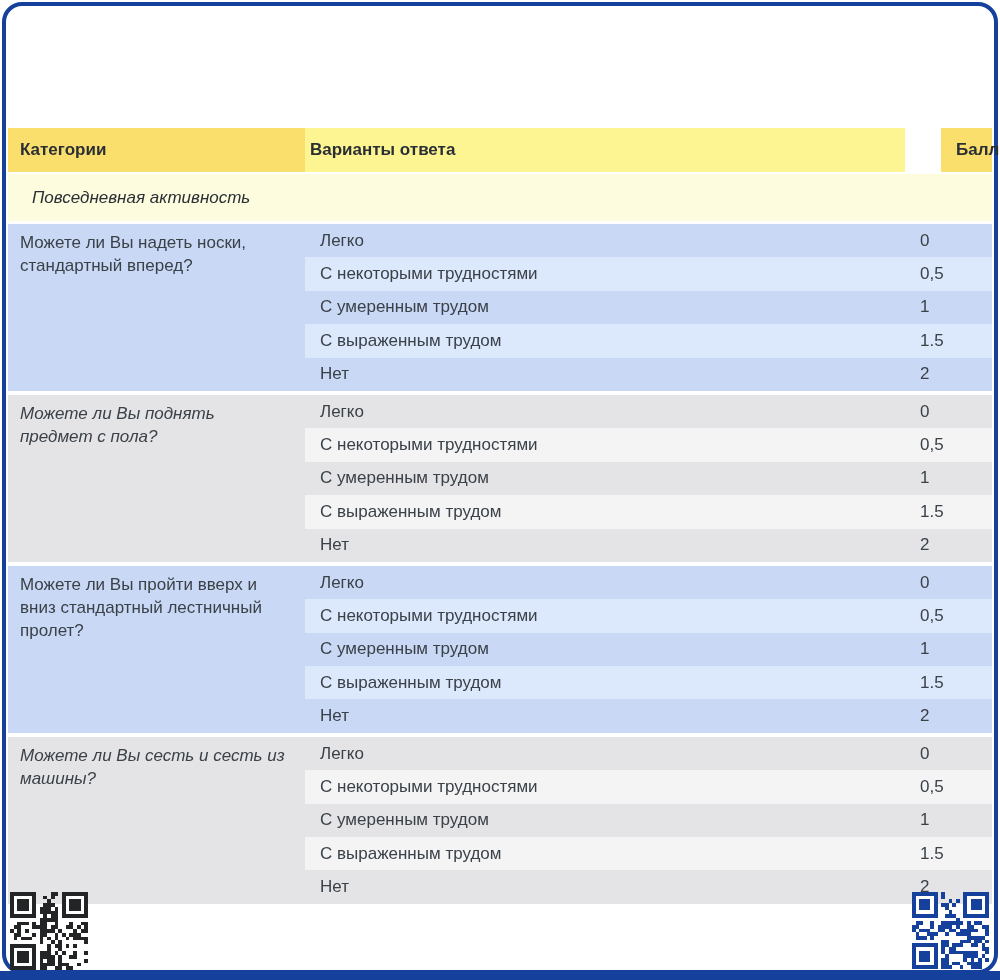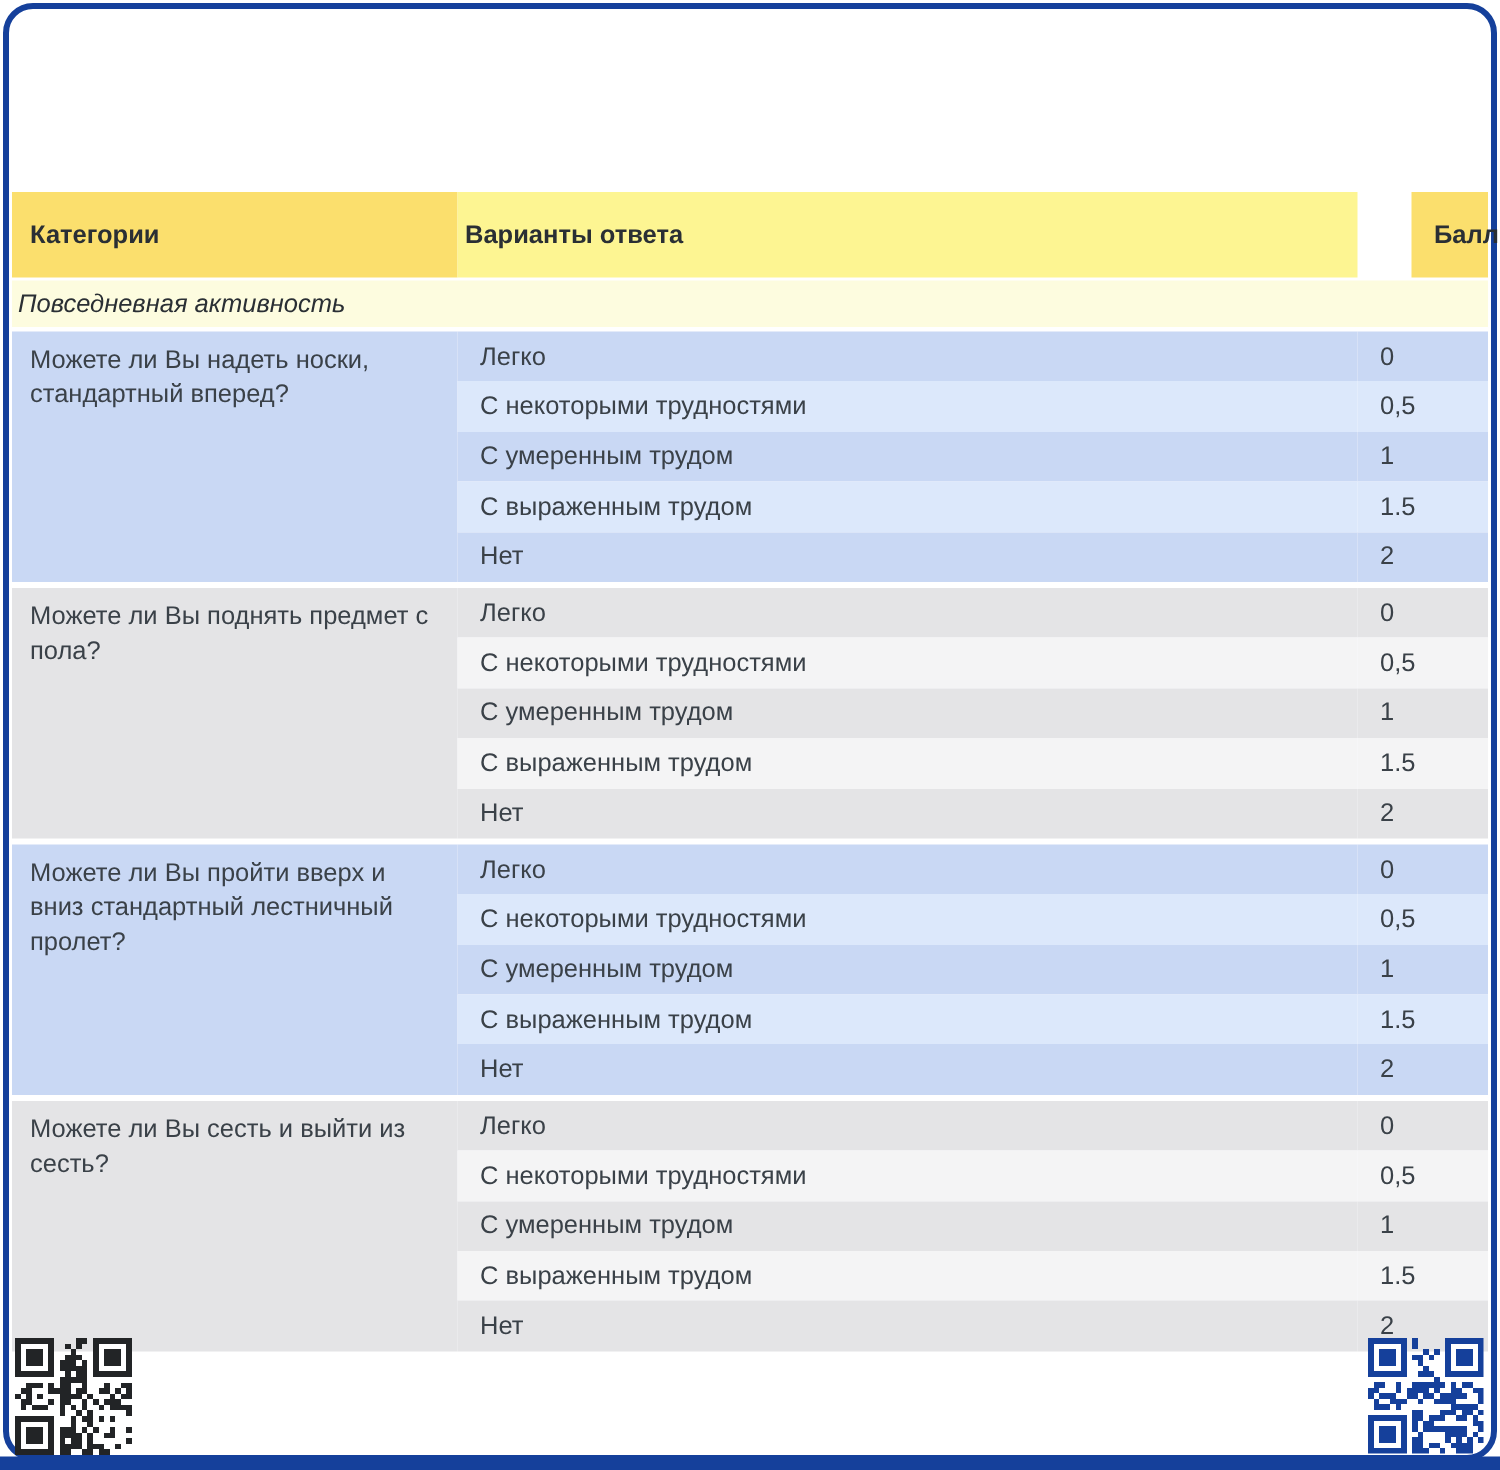--- a/index.html
+++ b/index.html
@@ -26,38 +26,38 @@
 
   .footer-bar{position:absolute;left:0;right:0;bottom:0;height:9px;
               background:var(--accent-blue);}
 
   .title{position:absolute;top:21px;left:0;width:100%;text-align:center;
          color:var(--accent-blue);font-size:34px;font-weight:bold;line-height:42px;}
   .title .light{color:var(--title-light-blue);font-weight:normal;}
 
   .table{position:absolute;left:8px;top:128px;width:984px;font-size:17px;color:var(--text-dark);}
 
-  .head-row{display:grid;grid-template-columns:297px 600px 87px;height:57px;margin-bottom:2px;}
+  .head-row{display:grid;grid-template-columns:297px 600px 87px;height:44px;margin-bottom:2px;}
   .head-cell{display:flex;align-items:center;font-weight:bold;color:var(--header-text);}
   .head-cell.c1{background:var(--header-yellow-dark);padding-left:12px;}
   .head-cell.c2{background:var(--header-yellow-light);padding-left:5px;}
   .head-cell.c3{background:var(--header-yellow-dark);padding-left:15px;margin-left:36px;}
 
-  .section-row{height:31px;background:var(--section-yellow);display:flex;align-items:center;
-               padding-left:4px;font-style:italic;color:var(--header-text);margin-bottom:3px;}
+  .section-row{height:47px;background:var(--section-yellow);display:flex;align-items:center;
+               padding-left:24px;font-style:italic;color:var(--header-text);margin-bottom:3px;}
 
   .group{display:grid;grid-template-columns:297px 600px 87px;grid-auto-rows:33.4px;margin-bottom:4px;}
   .group .cat{grid-column:1;grid-row:1 / span 5;padding:7px 14px 0 12px;line-height:23px;}
   .group .answer{grid-column:2;display:flex;align-items:center;padding-left:15px;}
   .group .score{grid-column:3;display:flex;align-items:center;padding-left:15px;}
 
   .group.blue .cat{background:var(--blue-row-dark);}
   .group.blue .r-dark{background:var(--blue-row-dark);}
   .group.blue .r-light{background:var(--blue-row-light);}
-  .group.gray .cat{background:var(--gray-row-dark);}
+  .group.gray .cat{background:var(--gray-row-dark);font-style:italic;}
   .group.gray .r-dark{background:var(--gray-row-dark);}
   .group.gray .r-light{background:var(--gray-row-light);}
 
   .qr{position:absolute;width:78px;height:78px;}
   .qr svg{width:100%;height:100%;display:block;}
   .qr-left{left:10px;top:892px;}
   .qr-right{left:912px;top:892px;width:77px;height:77px;}
 </style>
 </head>
 <body>
@@ -112,21 +112,21 @@
       <div class="score r-light">0,5</div>
       <div class="answer r-dark">С умеренным трудом</div>
       <div class="score r-dark">1</div>
       <div class="answer r-light">С выраженным трудом</div>
       <div class="score r-light">1.5</div>
       <div class="answer r-dark">Нет</div>
       <div class="score r-dark">2</div>
     </div>
 
     <div class="group gray">
-      <div class="cat">Можете ли Вы сесть и выйти из сесть?</div>
+      <div class="cat">Можете ли Вы сесть и сесть из машины?</div>
       <div class="answer r-dark">Легко</div>
       <div class="score r-dark">0</div>
       <div class="answer r-light">С некоторыми трудностями</div>
       <div class="score r-light">0,5</div>
       <div class="answer r-dark">С умеренным трудом</div>
       <div class="score r-dark">1</div>
       <div class="answer r-light">С выраженным трудом</div>
       <div class="score r-light">1.5</div>
       <div class="answer r-dark">Нет</div>
       <div class="score r-dark">2</div>

